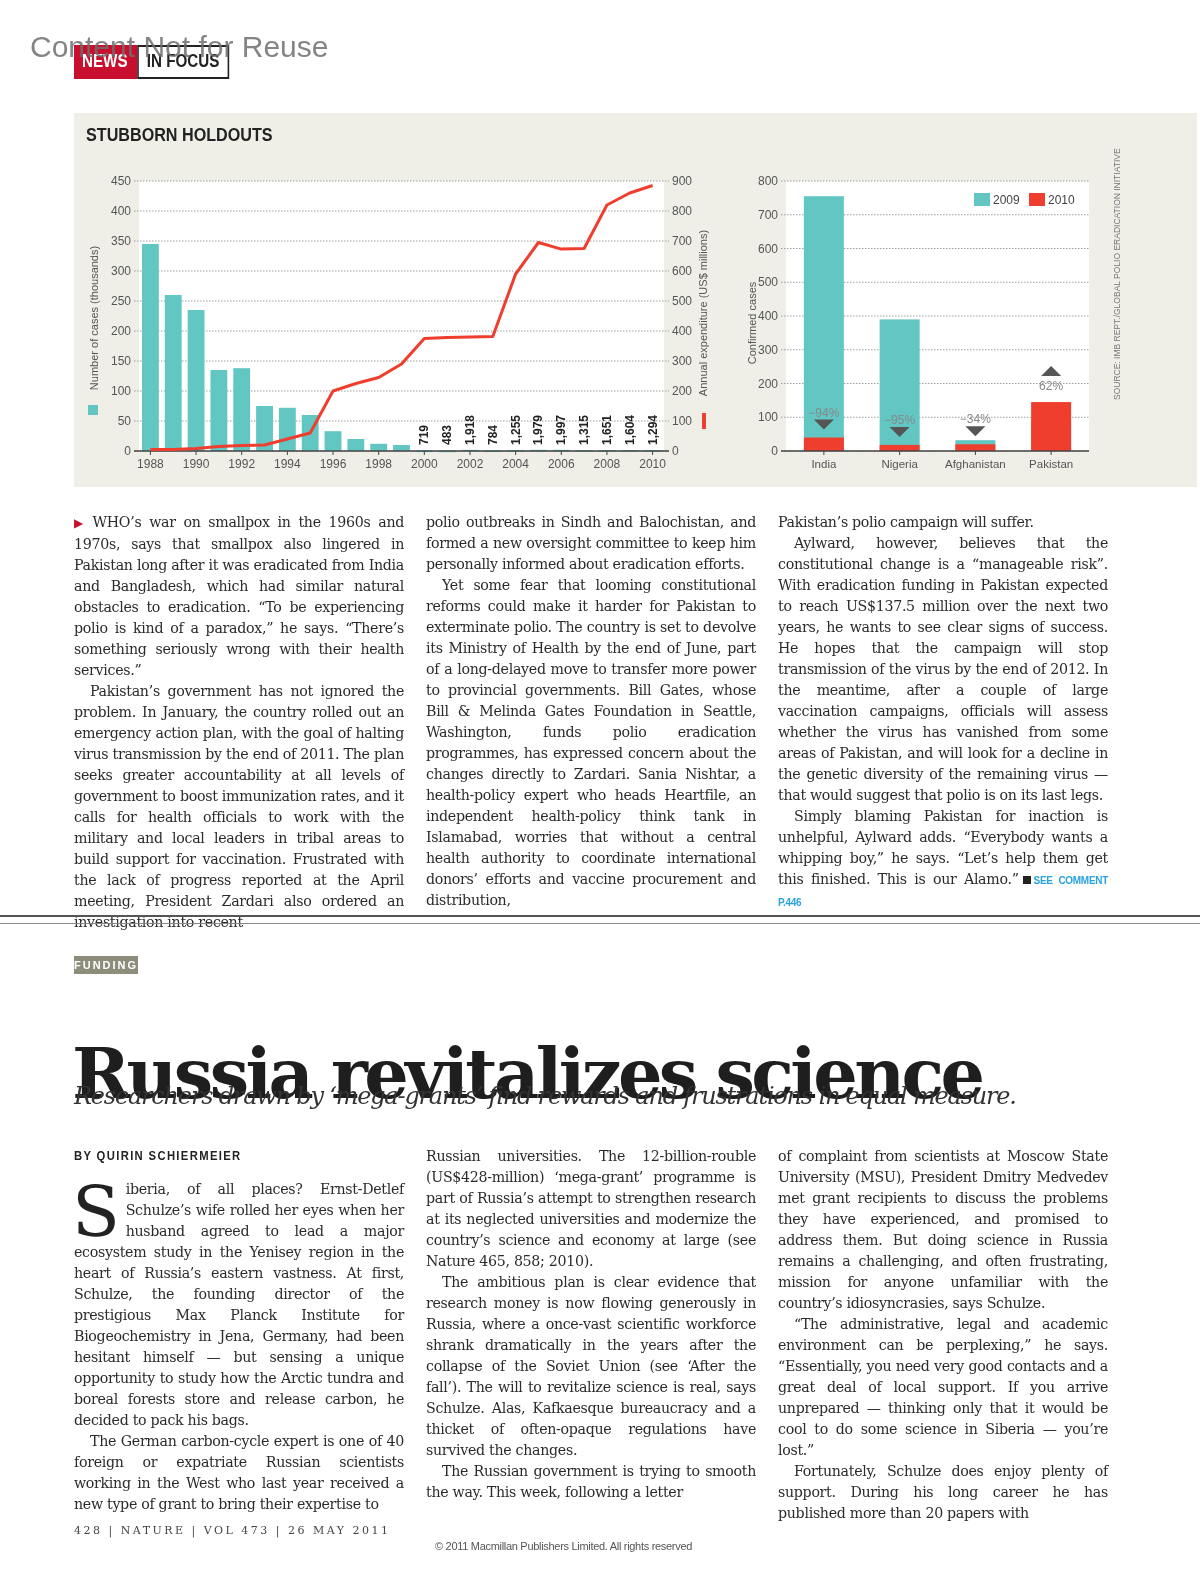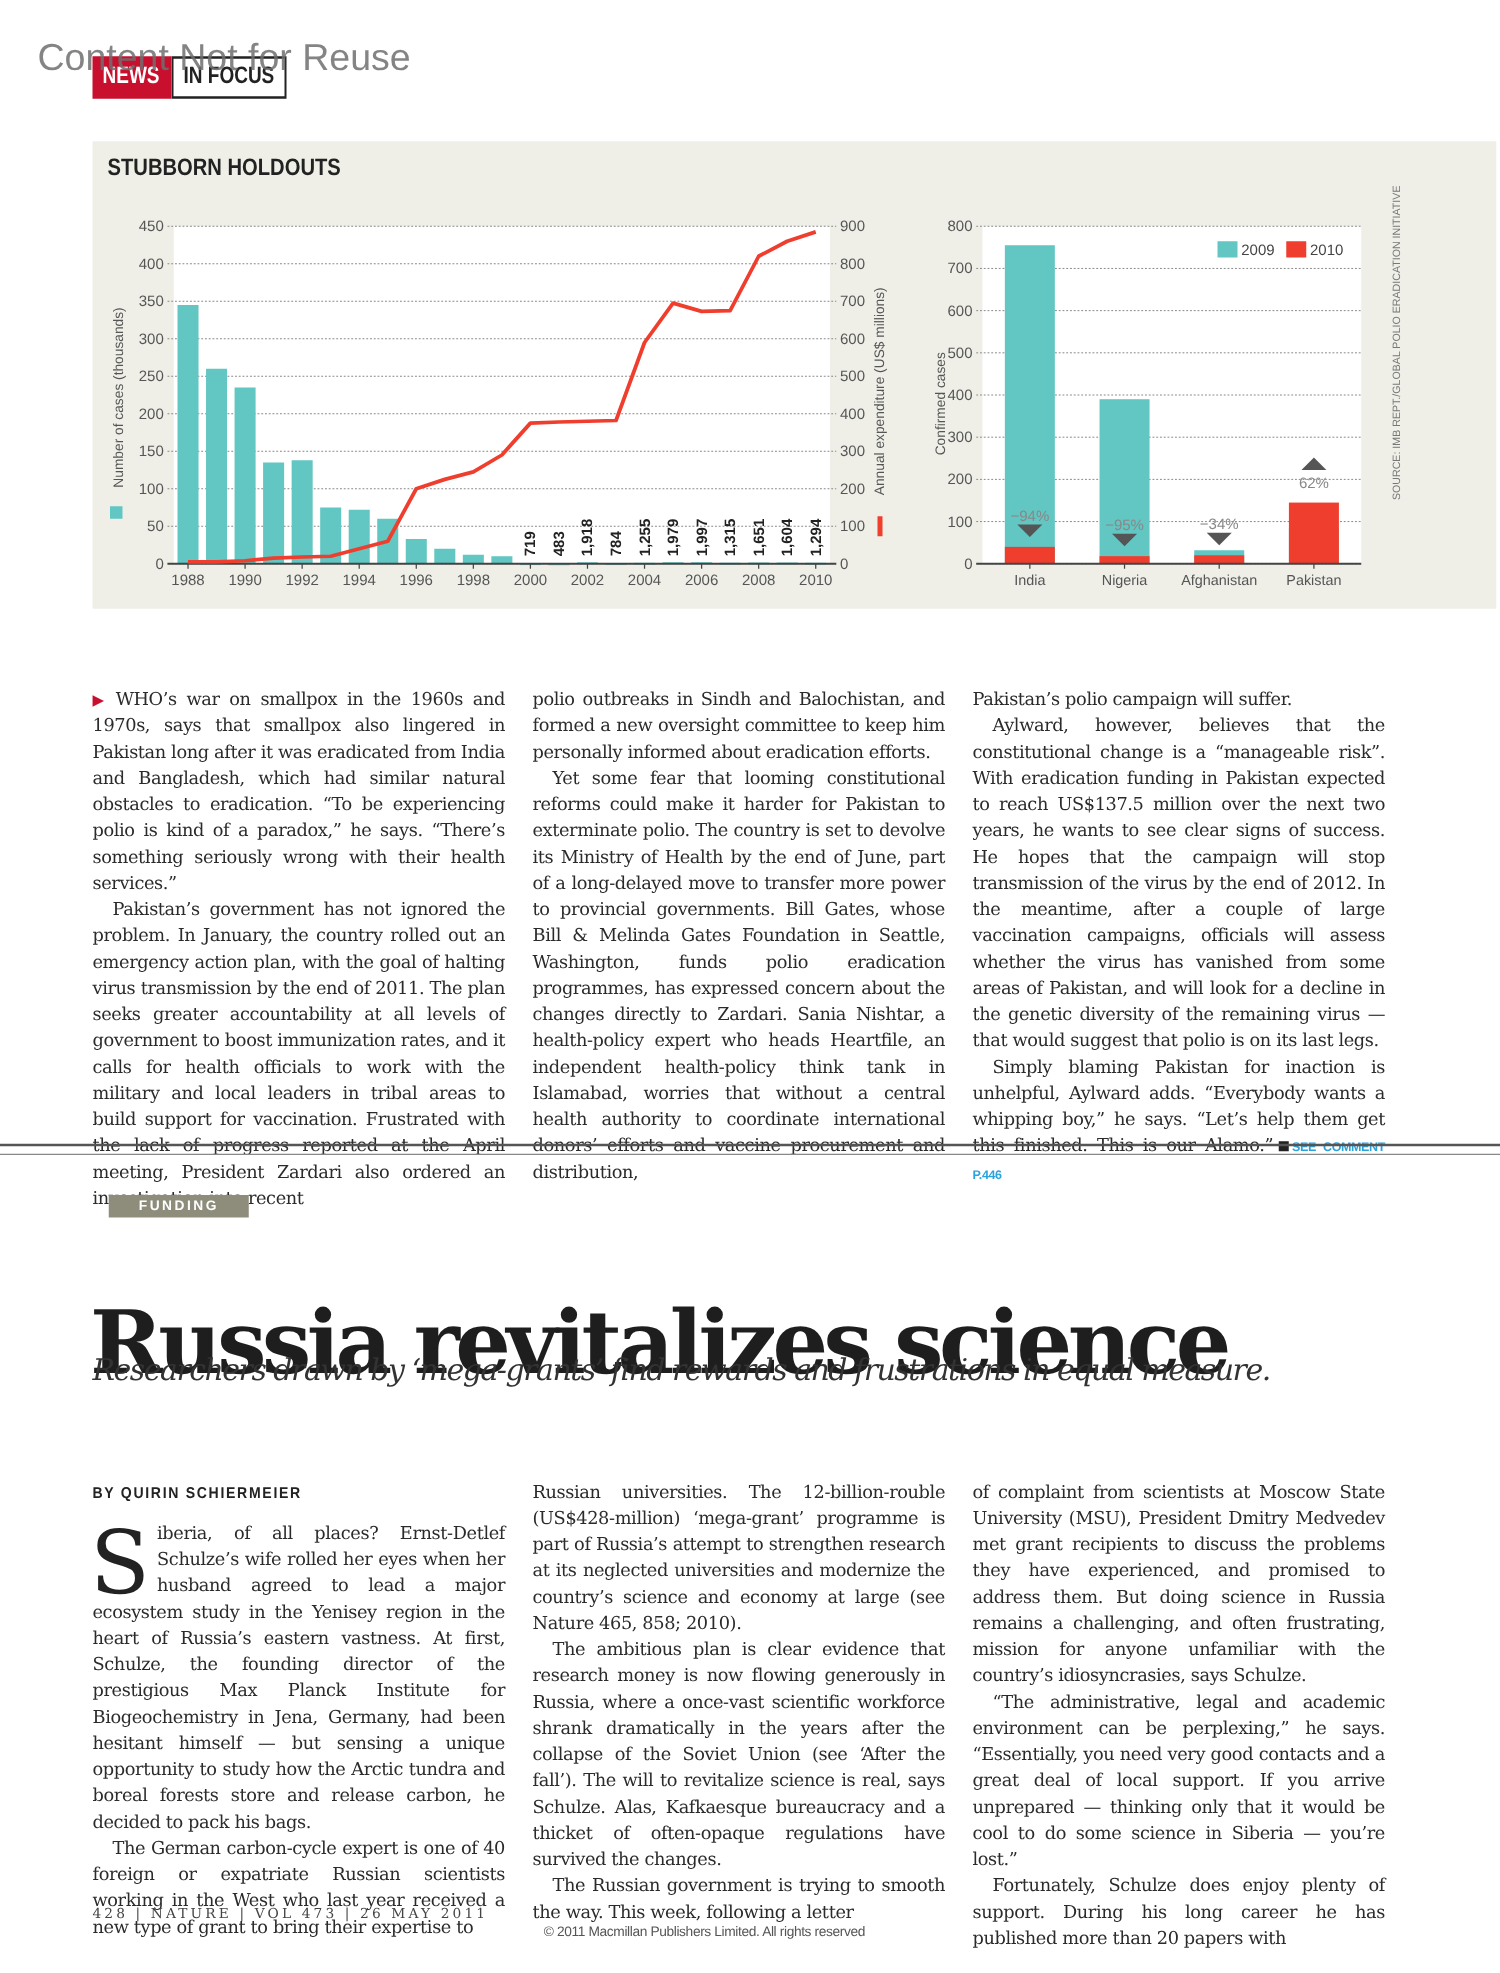--- a/index.html
+++ b/index.html
@@ -8,28 +8,28 @@
   .section-tag { position: absolute; left: 74px; top: 45px; height: 34px; display: flex; font-family: "Liberation Sans", sans-serif; font-weight: bold; font-size: 19px; transform: scaleX(0.8); transform-origin: left; }
   .tag-news { background: #c8102e; color: #fff; padding: 5px 12px 0 10px; }
   .tag-focus { border: 2px solid #222; color: #222; padding: 3px 10px 0 10px; background: #fff; }
   .figure { position: absolute; left: 74px; top: 113px; width: 1123px; height: 374px; background: #efefe8; }
   .fig-title { position: absolute; left: 12px; top: 11px; font-family: "Liberation Sans", sans-serif; font-weight: bold; font-size: 19px; color: #222; transform: scaleX(0.85); transform-origin: left; }
   .fig-sub { position: absolute; left: 12px; top: 35px; font-family: "Liberation Sans", sans-serif; font-size: 12px; color: #333; }
   svg text { font-family: "Liberation Sans", sans-serif; }
   .source { position: absolute; left: 1112px; top: 110px; width: 20px; height: 290px; }
   .source span { position: absolute; left: 0; top: 0; transform: rotate(-90deg) translate(-290px, 0); transform-origin: top left; white-space: nowrap; font-family: "Liberation Sans", sans-serif; font-size: 8.5px; color: #777; width: 290px; display: block; }
   .cols { position: absolute; left: 74px; width: 1034px; display: flex; justify-content: space-between; }
-  .col { width: 330px; font-size: 14.2px; line-height: 21px; text-align: justify; hyphens: auto; color: #2b2b2b; letter-spacing: -0.3px; margin-top: 38px; }
+  .col { width: 330px; font-size: 14.2px; line-height: 21px; text-align: justify; hyphens: auto; color: #2b2b2b; letter-spacing: -0.3px; }
   .col p { margin: 0; text-indent: 16px; }
   .col p.noindent { text-indent: 0; }
   .arrow { color: #c8102e; font-size: 12px; margin-right: 6px; }
   .see { font-family: "Liberation Sans", sans-serif; font-weight: bold; font-size: 10px; color: #2aa3dd; letter-spacing: -0.3px; }
   .endsq { display: inline-block; width: 8px; height: 8px; background: #222; margin: 0 3px 0 4px; }
   .rule { position: absolute; left: 0; width: 1200px; top: 915px; height: 6px; border-top: 2px solid #555; border-bottom: 1.5px solid #888; }
-  .kicker { position: absolute; left: 74px; top: 956px; background: #8e8d7c; color: #fff; font-family: "Liberation Sans", sans-serif; font-weight: bold; font-size: 11px; letter-spacing: 2px; padding: 3px 24px; margin-left: 13px; }
+  .kicker { position: absolute; left: 74px; top: 956px; background: #8e8d7c; color: #fff; font-family: "Liberation Sans", sans-serif; font-weight: bold; font-size: 11px; letter-spacing: 2px; padding: 3px 0; }
   .headline { position: absolute; left: 72px; top: 1032px; font-family: "DejaVu Serif", serif; font-weight: bold; font-size: 70px; letter-spacing: -3.6px; color: #1e1e1e; white-space: nowrap; }
   .standfirst { position: absolute; left: 74px; top: 1082px; font-family: "DejaVu Serif", serif; font-style: italic; font-size: 24px; letter-spacing: -1.2px; color: #333; white-space: nowrap; }
   .byline { font-family: "Liberation Sans", sans-serif; font-weight: bold; font-size: 12.5px; letter-spacing: 1.5px; color: #222; margin-bottom: 12px; transform: scaleX(0.9); transform-origin: left; }
   .dropcap { float: left; font-size: 70px; line-height: 58px; margin: 4px 6px 0 -2px; color: #222; }
   .footer-left { position: absolute; left: 74px; top: 1524px; font-family: "DejaVu Serif", serif; font-size: 11px; letter-spacing: 2.5px; color: #444; }
   .footer-right { position: absolute; left: 435px; top: 1540px; font-family: "Liberation Sans", sans-serif; font-size: 11px; color: #555; letter-spacing: -0.3px; }
 </style>
 </head>
 <body>
 

